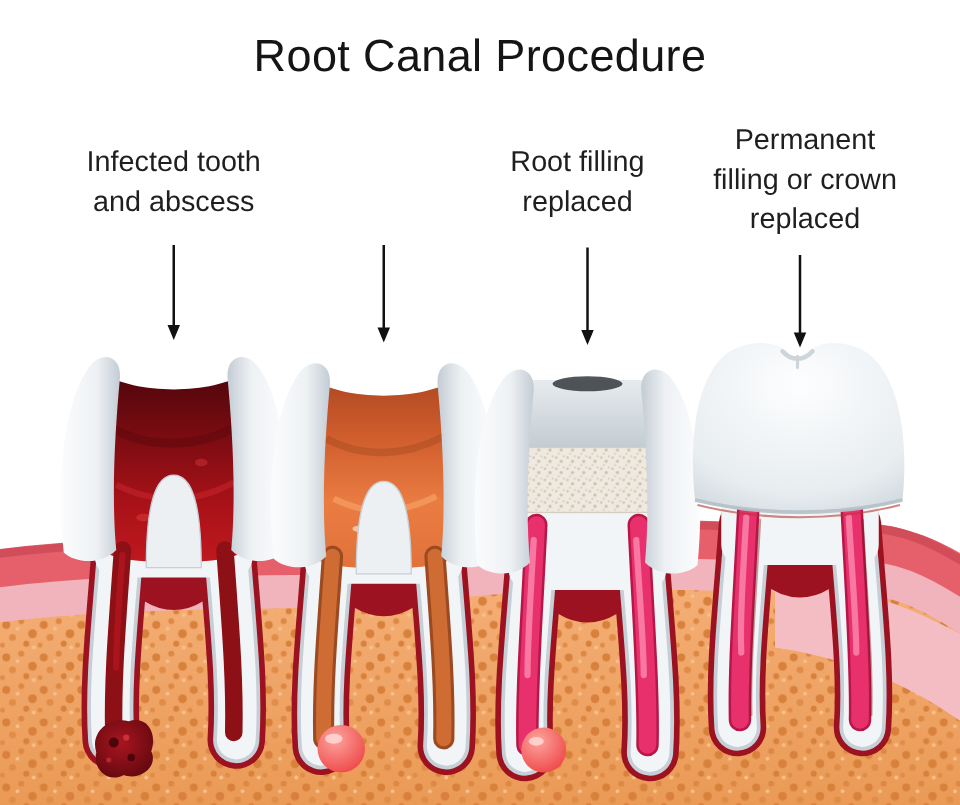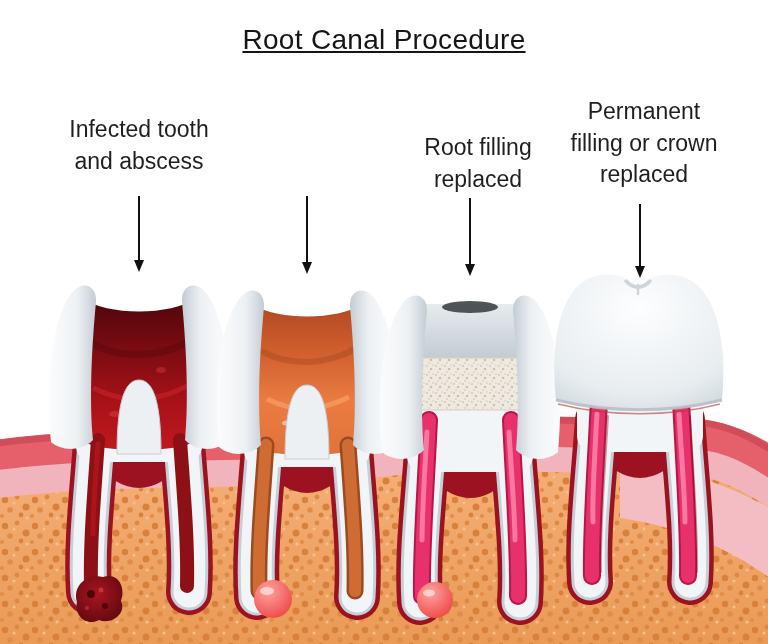--- a/index.html
+++ b/index.html
@@ -2,29 +2,29 @@
 <html style="--title-text: #151515; --label-text: #1f1f1f; --arrow: #111111; --enamel: #f2f5f7; --enamel-shadow: #c6ced6; --infected-pulp: #a91218; --infected-pulp-dark: #4f060b; --cleaned-pulp: #ea7c42; --cleaned-pulp-dark: #b04722; --temp-filling-grey: #ccd3d9; --gutta-percha-cream: #efe9df; --root-filling-pink: #e8306c; --root-filling-pink-dark: #b81648; --abscess-red: #8e1118; --inflamed-bulb-red: #ee4343; --gum-rose: #e5606b; --gum-rose-dark: #cf4b59; --gum-pale-pink: #f2b4bc; --bone-orange: #f0a466; --bone-dot-orange: #d8813c; --socket-dark-red: #9c1220;"><head>
 <meta charset="utf-8">
 <style>
   html,body{margin:0;padding:0;background:#ffffff;}
   #canvas{
     position:relative;width:768px;height:644px;background:#ffffff;overflow:hidden;
     font-family:"Liberation Sans","DejaVu Sans",sans-serif;
   }
   #title{
     position:absolute;top:24px;left:0;width:768px;text-align:center;
-    font-size:28px;font-weight:500;letter-spacing:.3px;color:var(--title-text,#151515);text-decoration:underline;
+    font-size:36px;font-weight:500;letter-spacing:.3px;color:var(--title-text,#151515);
   }
   .stage-label{
     position:absolute;transform:translateX(-50%);width:190px;text-align:center;
     font-size:23px;line-height:1.38;color:var(--label-text,#1f1f1f);white-space:pre-line;
   }
   #label-1{left:139px;top:114px;}
   #label-2{left:313px;top:114px;}
-  #label-3{left:478px;top:114px;margin-top:18px;}
+  #label-3{left:462px;top:114px;}
   #label-4{left:644px;top:96px;}
   #scene{position:absolute;left:0;top:0;}
 </style>
 </head>
 <body>
 
 <div id="canvas">
 
   <div id="title">Root Canal Procedure</div>
 

